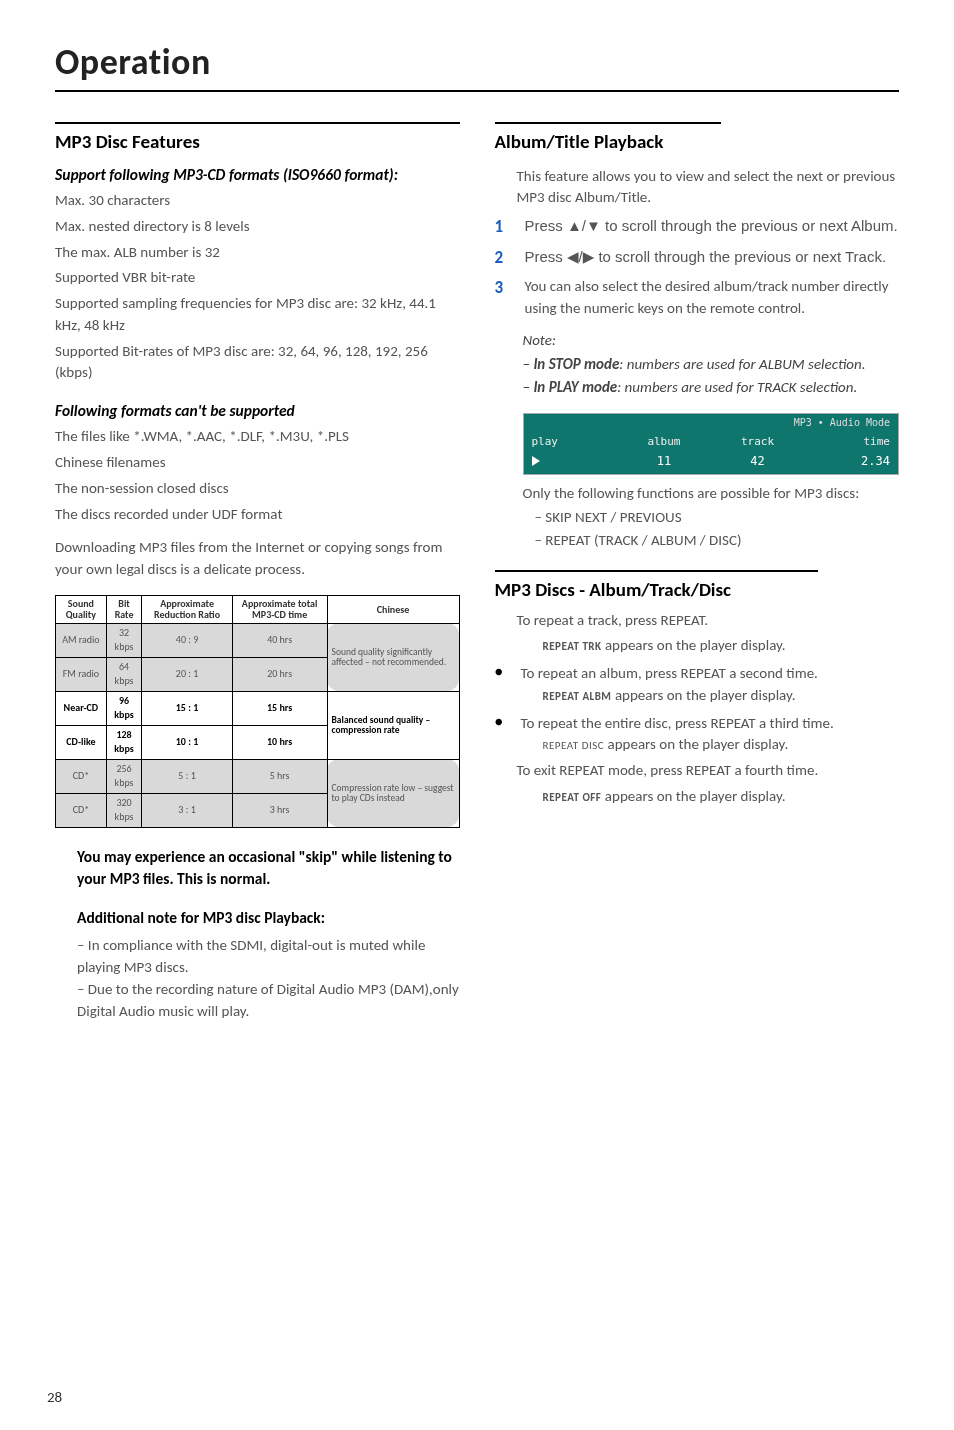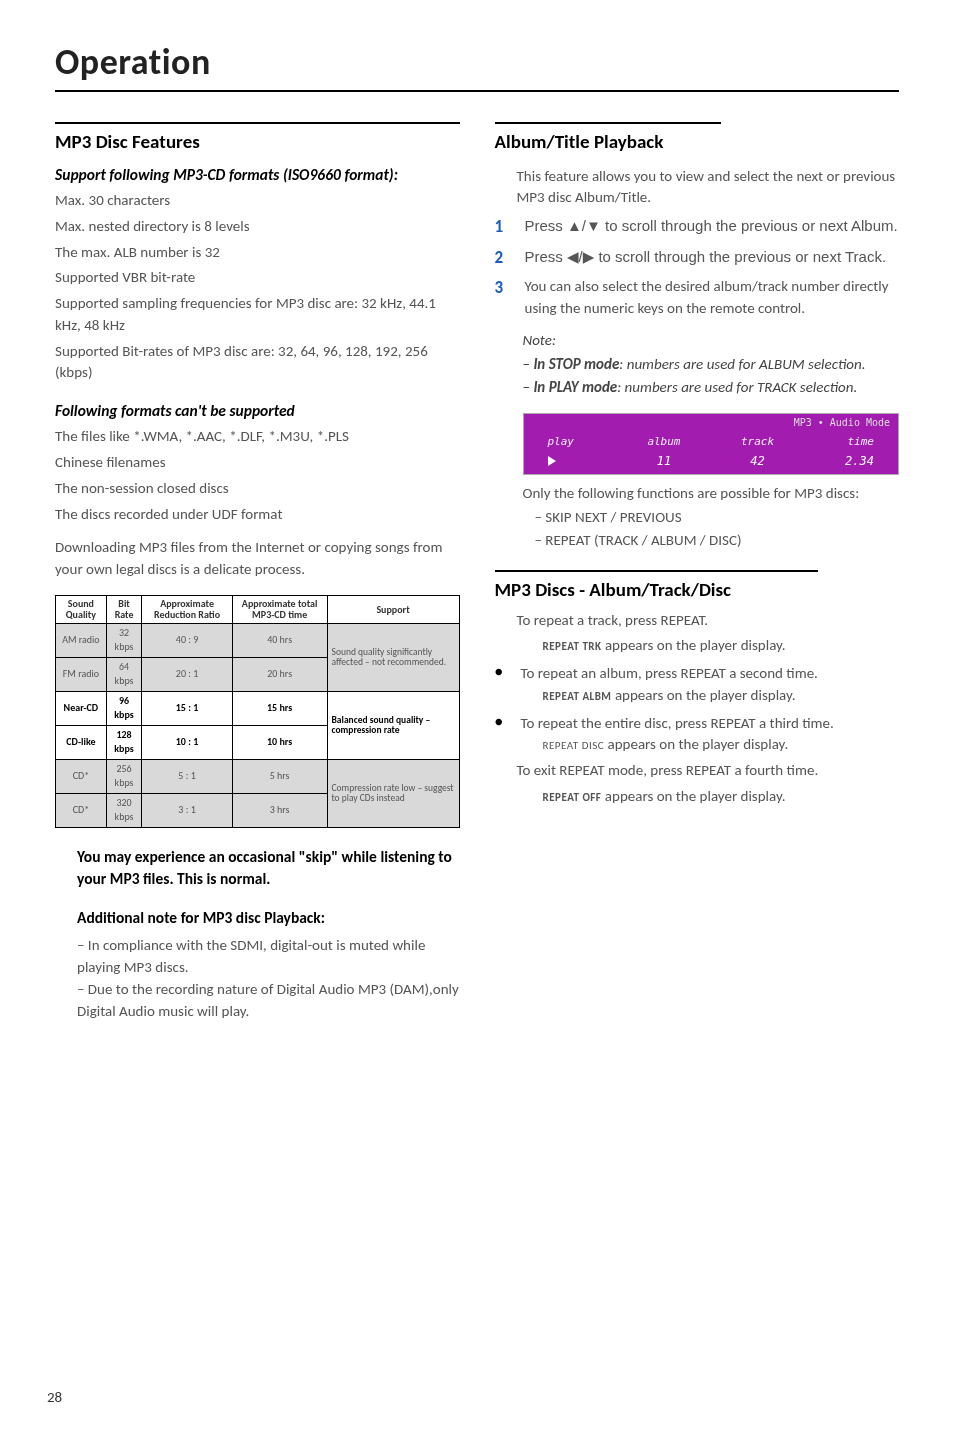--- a/index.html
+++ b/index.html
@@ -62,32 +62,32 @@
   .note-block { padding-left: 28px; font-style: italic; color:#444; margin-top:10px; }
   .note-title { font-style: italic; }
   .note-line { margin-top:2px; }
   .note-bold { font-weight:bold; font-style: italic; }
   
   table.q { border-collapse: collapse; width:100%; margin-top:14px; font-size:10px; color:#333;}
   table.q th, table.q td { border:1px solid #000; padding:2px 4px; text-align:center; vertical-align:middle; }
   table.q th { background:#fff; font-weight:bold; font-size:10px; line-height:1.15; }
   .r-shade td { background:#d9d9d9; color:#555; }
   .r-bold td { font-weight:bold; background:#fff; color:#000; }
-  .cmt { text-align:left !important; font-size:9.5px; line-height:1.1; padding:2px 4px; }
+  .cmt { text-align:left !important; font-size:9.5px; line-height:1.1; padding:2px 4px;border-radius:12px; }
   
   .status {
     margin: 14px 0 8px 28px;
-    background: #a21caf;
+    background: #0f766e;
     color:#fff;
     font-family: "Lucida Console", Monaco, monospace;
     font-size: 12px;
     border:1px solid #aaa;
   }
   .status .row { display:flex; }
-  .status .cell { flex:1; padding:3px 24px;font-style:italic; }
+  .status .cell { flex:1; padding:3px 8px; }
   .status .hdr { color:#eee; font-size:11px; }
   .status .topr { text-align:right; font-size:10px; color:#ddd; padding:2px 8px 0 0;}
   .status .r2 .cell { padding-top:0; padding-bottom:4px; }
   .play-tri { display:inline-block; width:0;height:0;border-top:5px solid transparent;border-bottom:5px solid transparent;border-left:8px solid #fff; vertical-align:middle;}
   .arrow { font-family: "Arial Unicode MS", Arial, sans-serif; }
   .pagenum { position:absolute; bottom:24px; left:47px; font-size:15px; color:#333; }
   .dash-list { padding-left: 40px; }
   .dash-list div { margin-top:2px; }
   .after-status { margin-top:8px; padding-left:28px; }
 </style>
@@ -122,21 +122,21 @@
 
     <div class="body-block">Downloading MP3 files from the Internet or copying songs from your own legal discs is a delicate process.</div>
 
     <table class="q">
       <thead>
         <tr>
           <th>Sound Quality</th>
           <th>Bit Rate</th>
           <th>Approximate Reduction Ratio</th>
           <th>Approximate total MP3-CD time</th>
-          <th>Support</th>
+          <th>Chinese</th>
         </tr>
       </thead>
       <tbody>
         <tr class="r-shade">
           <td>AM radio</td>
           <td>32 kbps</td>
           <td>40 : 9</td>
           <td>40 hrs</td>
           <td class="cmt" rowspan="2">Sound quality significantly affected – not recommended.</td>
         </tr>

